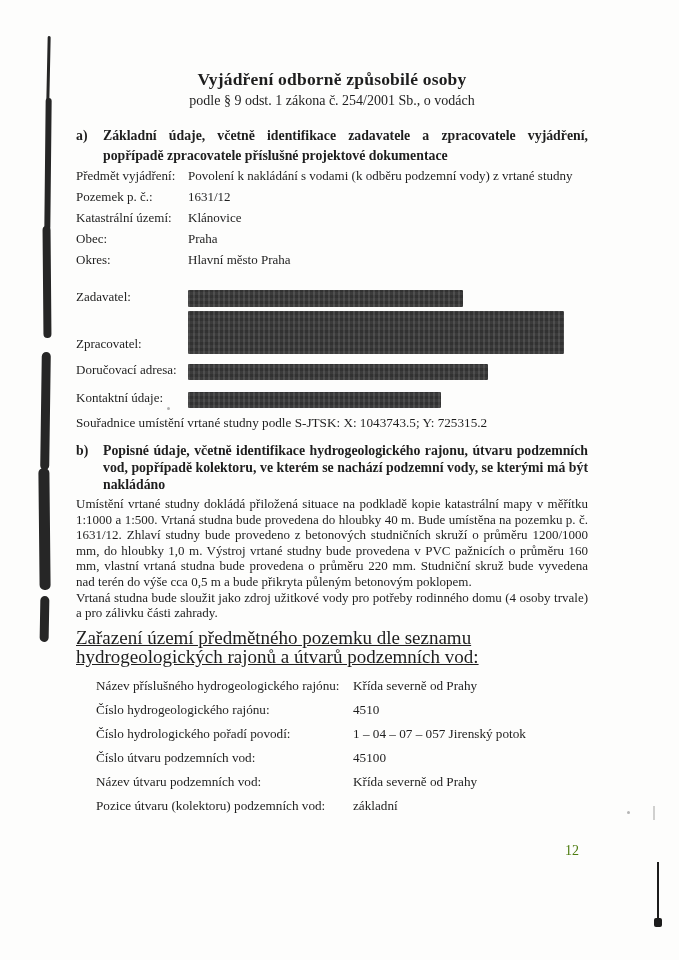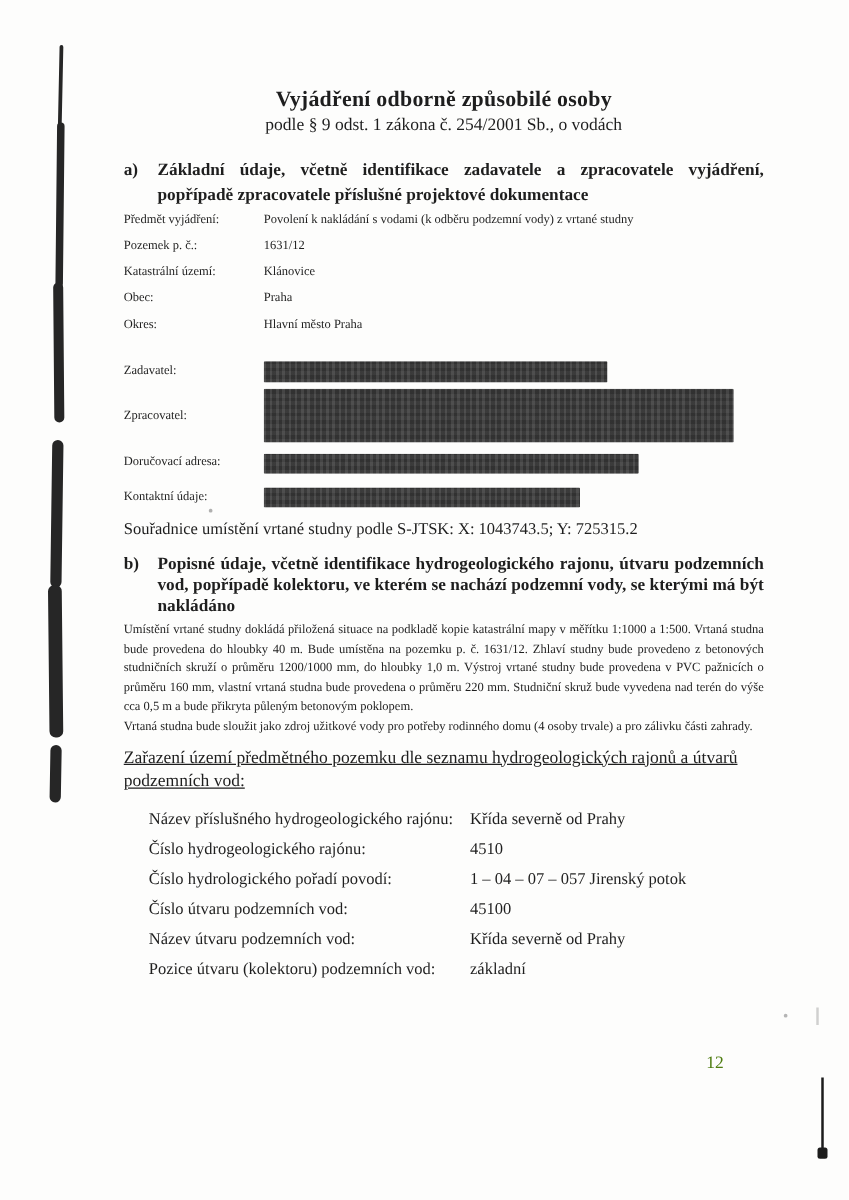--- a/index.html
+++ b/index.html
@@ -11,21 +11,21 @@
     position: relative;
     width: 679px;
     height: 960px;
     background: #fdfdfc;
     font-family: "Liberation Serif", "DejaVu Serif", serif;
     color: #1e1e1e;
     overflow: hidden;
   }
   .content {
     position: absolute;
-    left: 99px;
+    left: 76px;
     top: 68px;
     width: 512px;
   }
   .doc-title {
     font-size: 17.5px;
     font-weight: bold;
     text-align: center;
     line-height: 22px;
     letter-spacing: 0.2px;
   }
@@ -42,22 +42,22 @@
     line-height: 19.5px;
     margin-top: 16px;
   }
   .sec-heading .marker { width: 27px; flex: 0 0 27px; }
   .sec-heading .htext { flex: 1; text-align: justify; }
   .sec-heading-b { line-height: 17px; margin-top: 10px; }
 
   .fields { margin-top: 0; }
   .field-row {
     display: flex;
-    align-items: center;
-    font-size: 10px;
+    align-items: flex-end;
+    font-size: 13px;
     line-height: 21px;
   }
   .flabel { width: 112px; flex: 0 0 112px; }
   .fvalue { flex: 1; }
 
   .redaction {
     background:
       repeating-linear-gradient(90deg, rgba(255,255,255,0.07) 0 2px, rgba(0,0,0,0.10) 2px 5px),
       repeating-linear-gradient(0deg, rgba(255,255,255,0.04) 0 3px, rgba(0,0,0,0.06) 3px 6px),
       #3a3a3a;
@@ -71,28 +71,28 @@
   .bar-dorucovaci { width: 300px; height: 16px; margin-top: 2px; }
   .row-kontaktni { margin-top: 7px; }
   .bar-kontaktni { width: 253px; height: 16px; margin-top: 1px; }
 
   .coords-line {
     font-size: 13.2px;
     line-height: 18px;
     margin-top: 6px;
   }
   .para {
-    font-size: 10px;
+    font-size: 13px;
     line-height: 15.6px;
     text-align: justify;
     margin: 0;
   }
   .para-first { margin-top: 3px; }
   .class-heading {
-    font-size: 14px;
+    font-size: 19px;
     line-height: 19px;
     margin-top: 7px;
     text-decoration: underline;
     max-width: 512px;
   }
   .hydro-list { margin-top: 13px; padding-left: 20px; }
   .list-row {
     display: flex;
     font-size: 13.2px;
     line-height: 14.5px;

